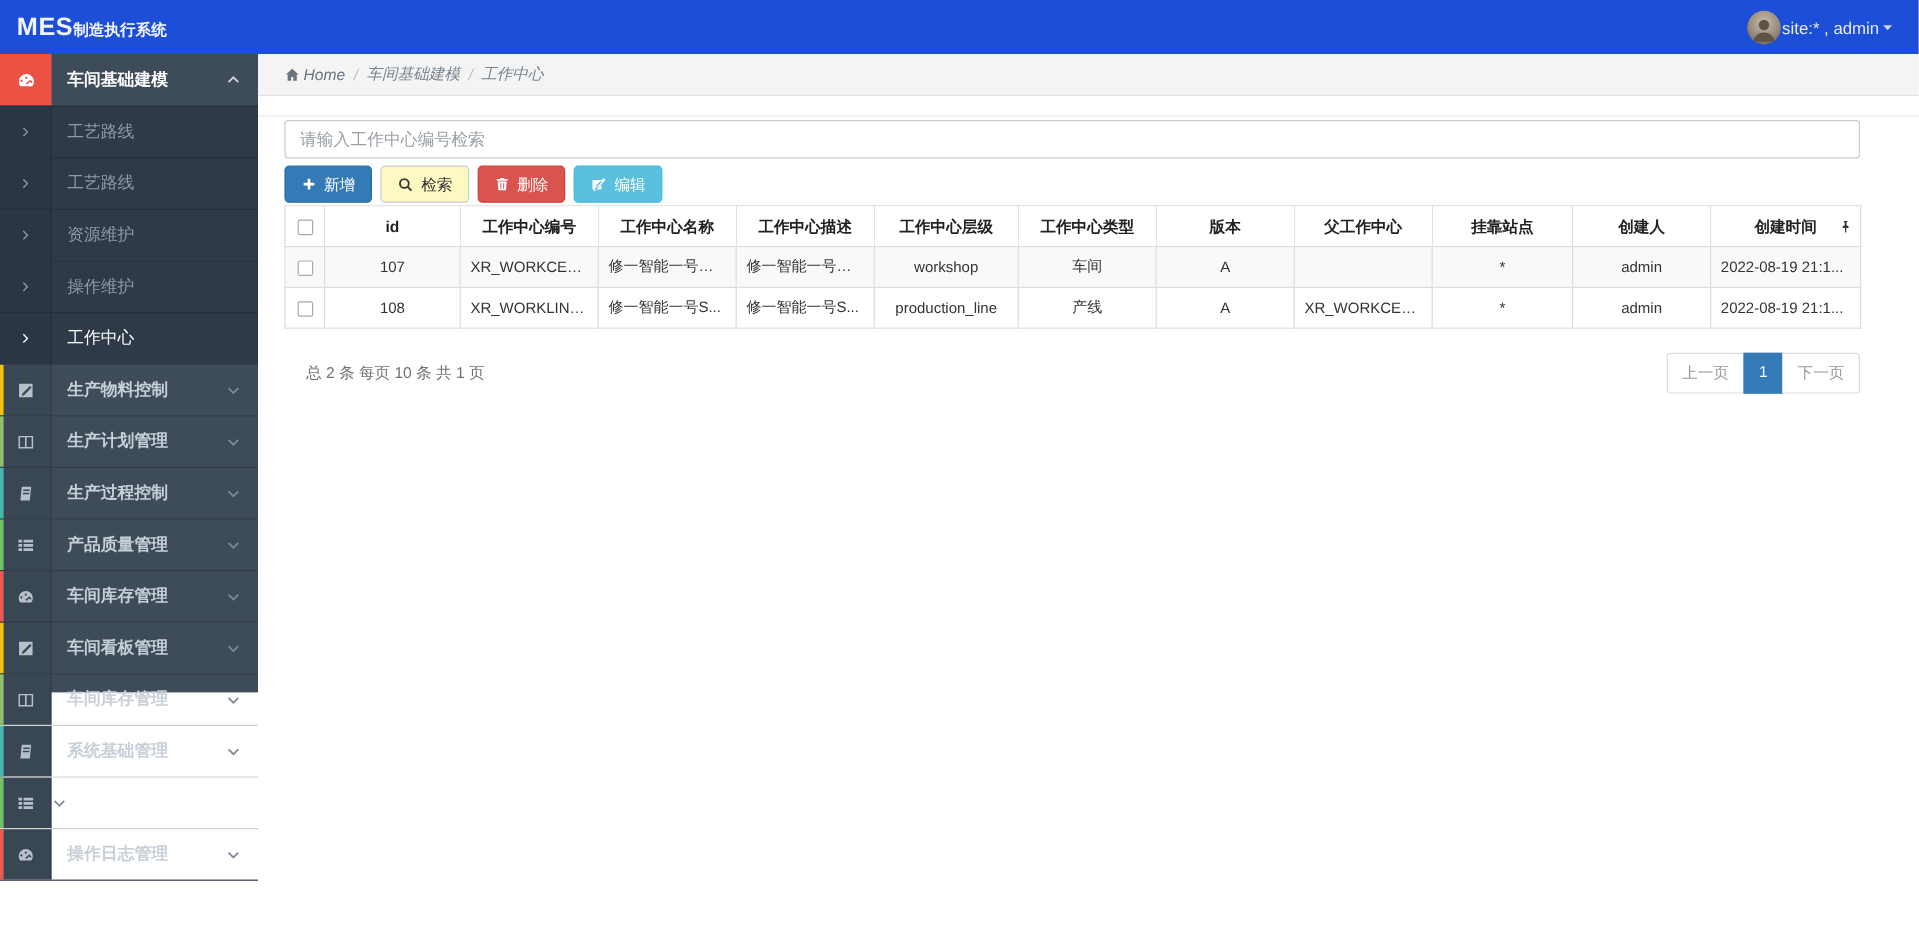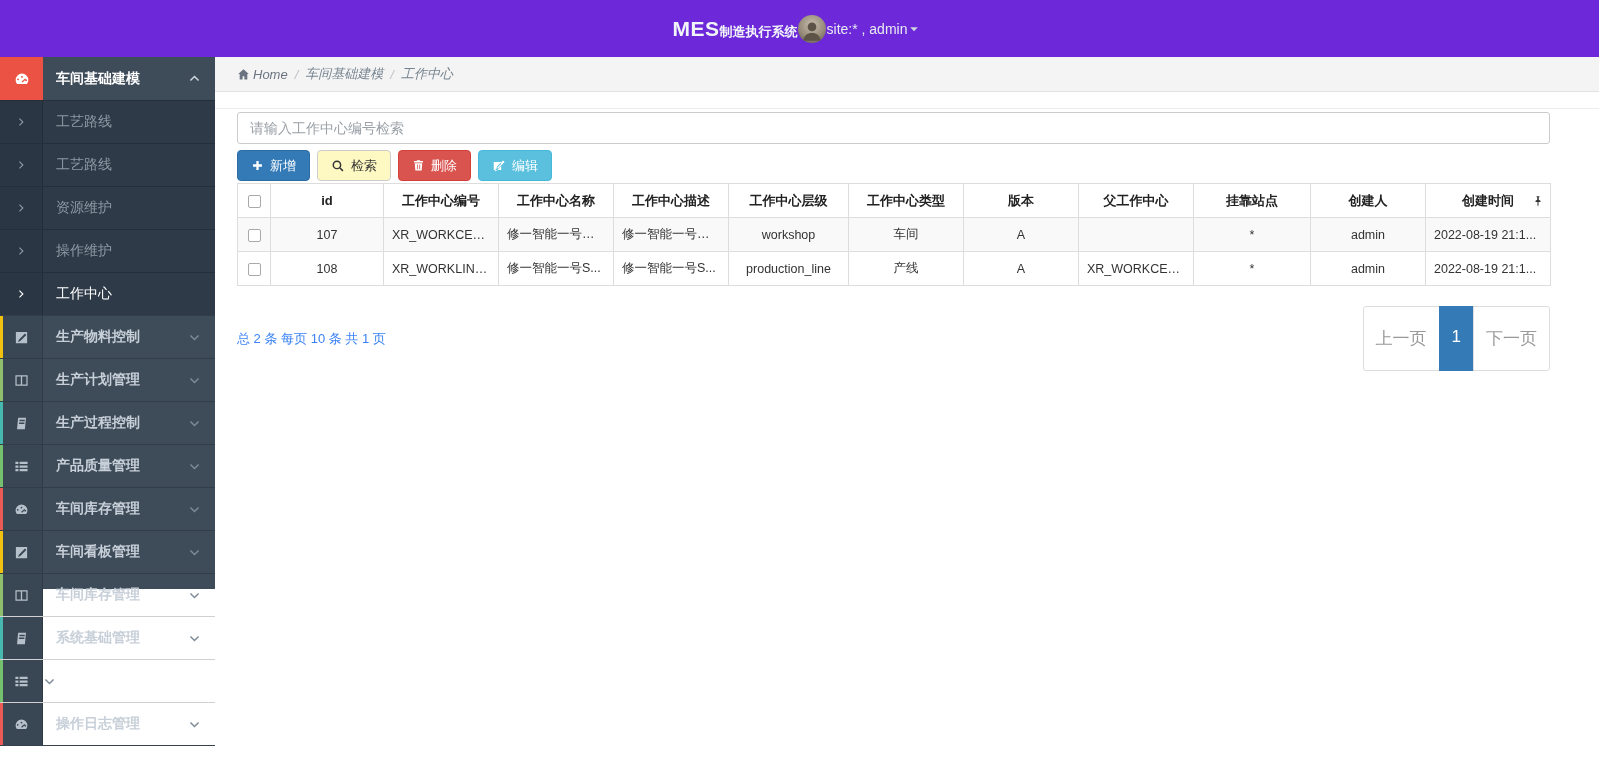--- a/index.html
+++ b/index.html
@@ -4,22 +4,22 @@
 <style>
   * { box-sizing: border-box; }
   html,body { margin:0; padding:0; }
   body {
     width:1599px; height:777px; overflow:hidden;
     font-family:"Liberation Sans","DejaVu Sans",sans-serif;
     background:#fff;
   }
   
   .navbar {
-    height:57px; background:#6d28d9; color:#fff;
-    display:flex; align-items:center; justify-content:center;
+    height:45px; background:#1d4ed8; color:#fff;
+    display:flex; align-items:center; justify-content:space-between;
   }
   .logo { padding-left:14px; display:flex; align-items:baseline; color:#f2f5f8; }
   .logo .mes  { font-size:21px; font-weight:bold; letter-spacing:.5px; }
   .logo .rest { font-size:13px; font-weight:bold; }
   .user-menu { display:flex; align-items:center; gap:1px; padding-right:20px; cursor:pointer; }
   .avatar {
     width:28px; height:28px; border-radius:50%; overflow:hidden;
     background:radial-gradient(circle at 50% 35%, #c9bfae 0%, #978b7a 55%, #5c564c 100%);
     display:flex; align-items:flex-end; justify-content:center;
   }
@@ -96,25 +96,25 @@
   .cb {
     display:inline-block; width:13px; height:13px; border:1px solid #a9a9a9;
     border-radius:2px; background:#fff; vertical-align:middle; cursor:pointer;
   }
   .pin { position:absolute; right:6px; top:50%; transform:translateY(-50%); color:#333; cursor:pointer; }
   
   .pager-row {
     width:1313px; margin-top:20px;
     display:flex; justify-content:space-between; align-items:center;
   }
-  .summary { color:#3b82f6; font-size:13px; }
+  .summary { color:#737373; font-size:13px;margin-left:18px; }
   .pagination { display:flex; }
   .page {
-    min-width:32px; padding:20px 12px; border:1px solid #ddd; background:#fff;
-    color:#999; font-size:17px; margin-left:-1px; cursor:pointer; text-align:center;
+    min-width:32px; padding:7px 12px; border:1px solid #ddd; background:#fff;
+    color:#999; font-size:13px; margin-left:-1px; cursor:pointer; text-align:center;
   }
   .page.first { border-radius:3px 0 0 3px; margin-left:0; }
   .page.last  { border-radius:0 3px 3px 0; }
   .page.active { background:#337ab7; border-color:#337ab7; color:#fff; }
   svg { display:block; }
 </style>
 </head>
 <body>
 
 <svg width="0" height="0" style="position:absolute">

